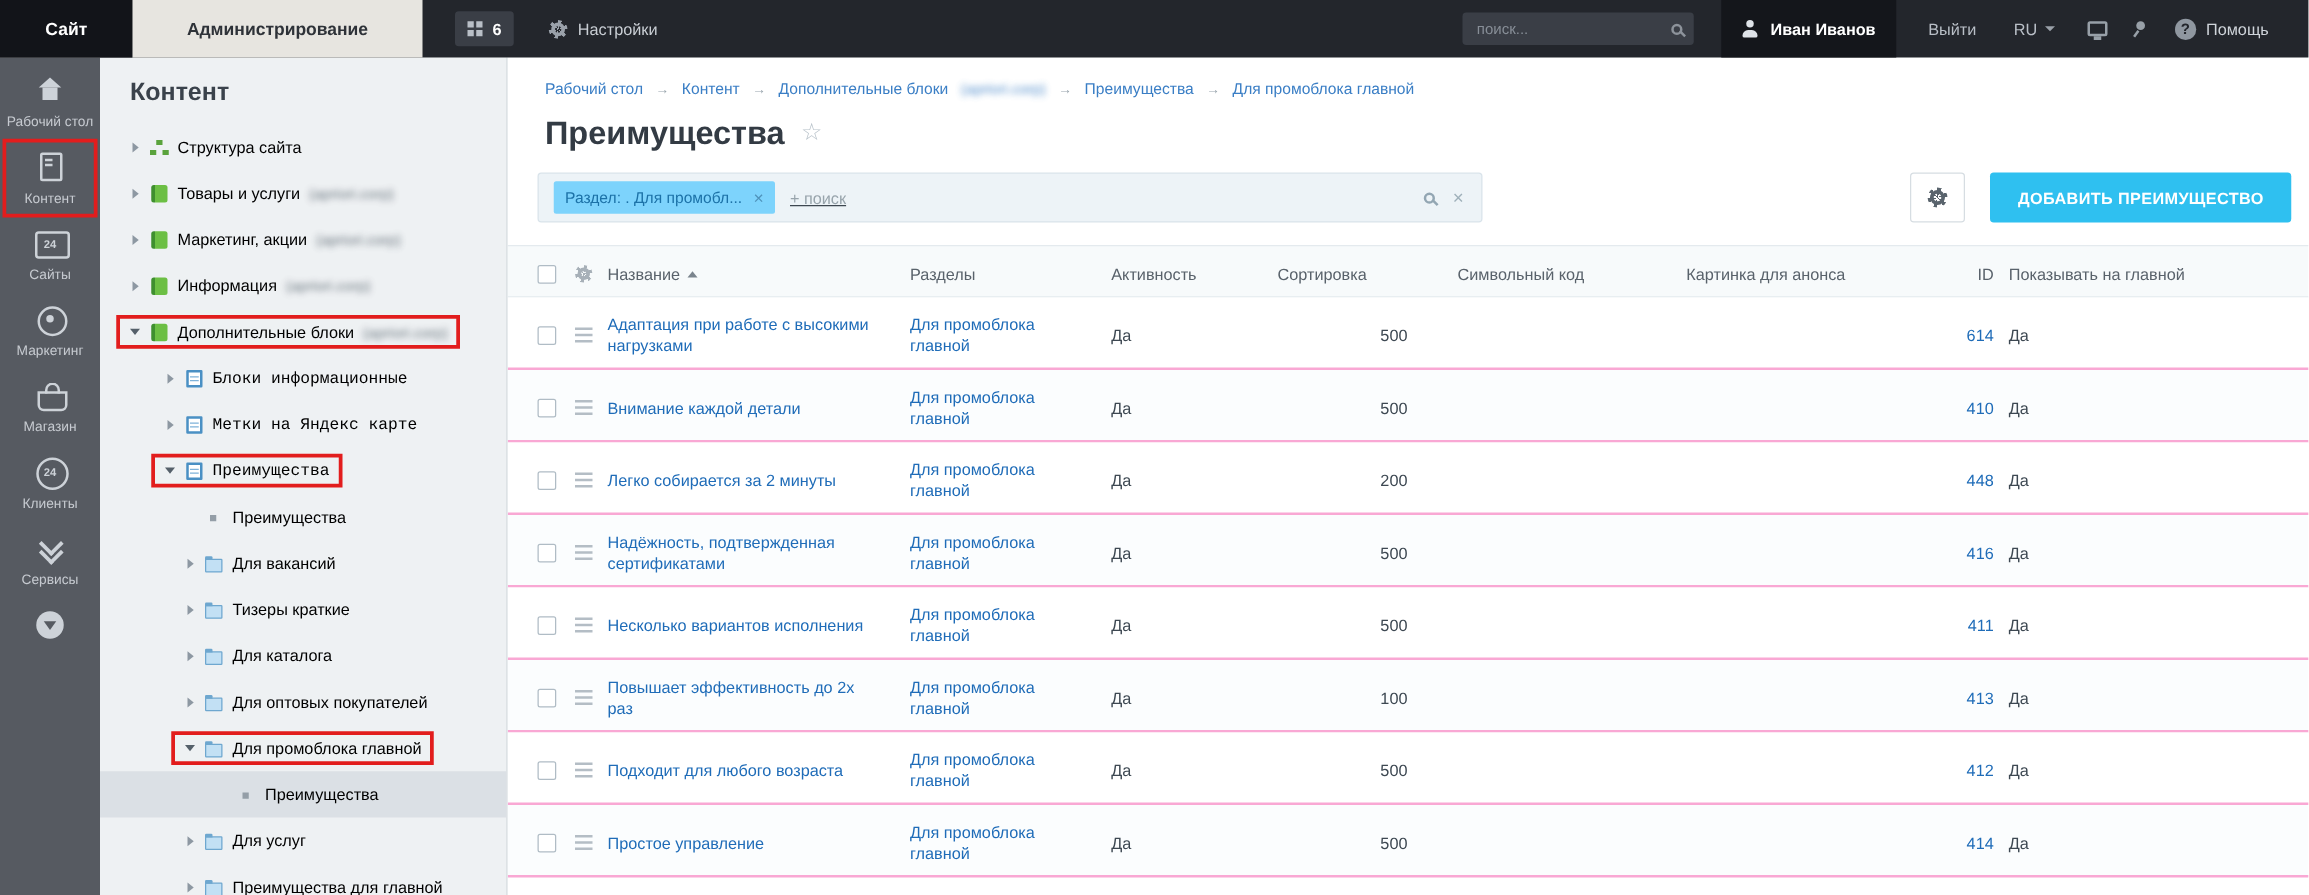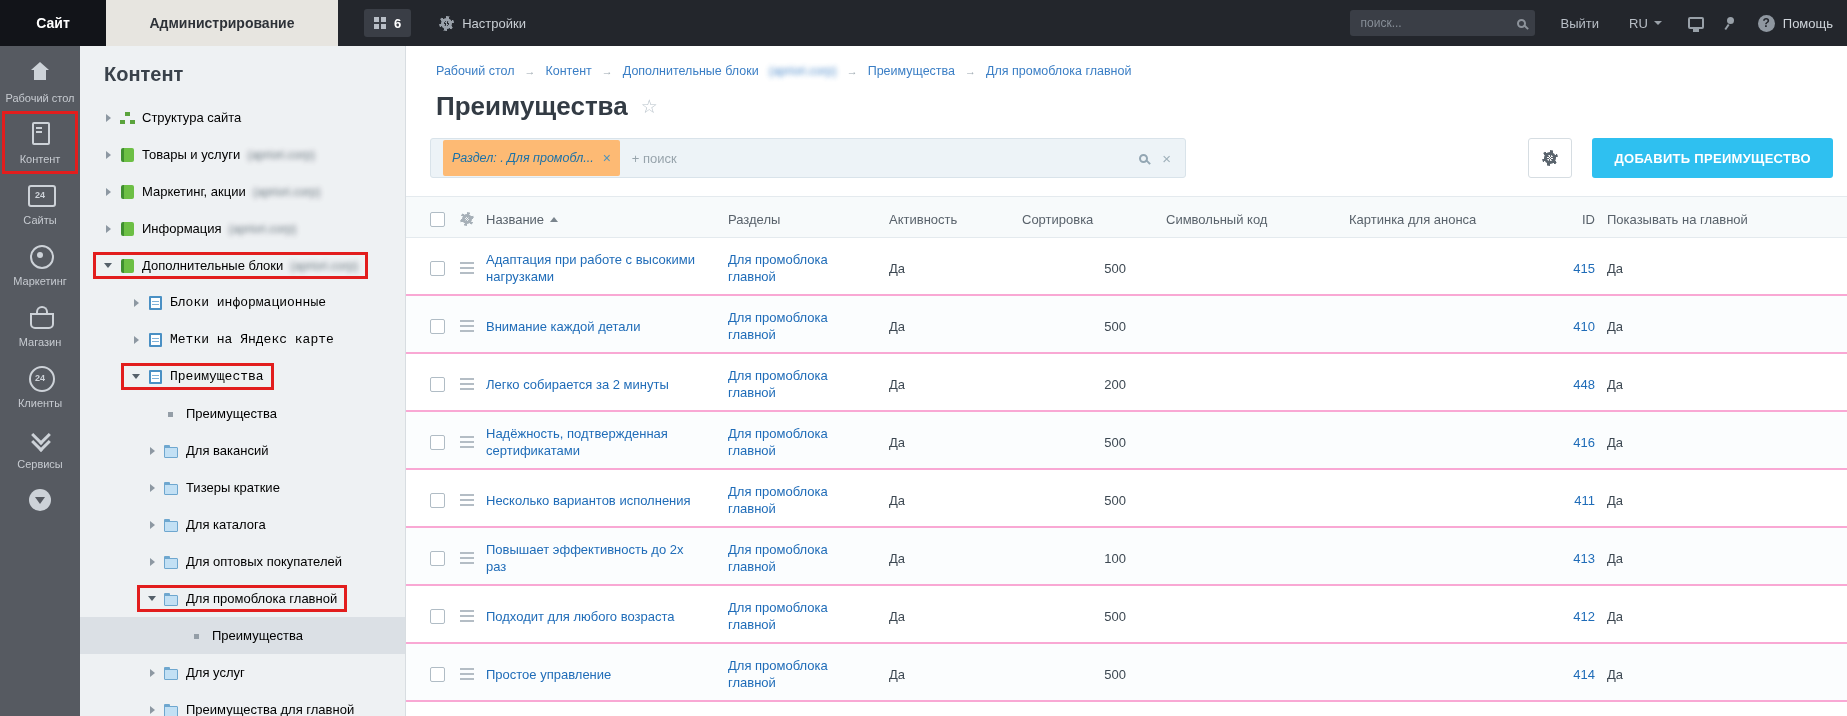--- a/index.html
+++ b/index.html
@@ -31,21 +31,21 @@
   .icon-user::before { content:''; position:absolute; left:4px; top:0; width:6px; height:6px; border-radius:50%; background:#dfe3e8; }
   .icon-user::after { content:''; position:absolute; left:1px; bottom:0; width:12px; height:6px; border-radius:6px 6px 2px 2px; background:#dfe3e8; }
   .tb-logout { margin-left:26px; align-self:center; color:#b9bfc7; font-size:13px; cursor:pointer; }
   .tb-lang { margin-left:30px; align-self:center; display:flex; align-items:center; gap:6px; color:#b9bfc7; font-size:13px; cursor:pointer; }
   .caret-down { width:0; height:0; border-left:4px solid transparent; border-right:4px solid transparent; border-top:4px solid #9aa1a9; }
   .icon-monitor { margin-left:26px; align-self:center; width:16px; height:12px; border:2px solid #98a0a8; border-radius:2px; position:relative; cursor:pointer; }
   .icon-monitor::after { content:''; position:absolute; left:3px; bottom:-5px; width:6px; height:3px; background:#98a0a8; }
   .icon-pin { margin-left:18px; align-self:center; width:14px; height:14px; position:relative; cursor:pointer; }
   .icon-pin::before { content:''; position:absolute; left:5px; top:1px; width:7px; height:7px; border-radius:50%; background:#98a0a8; }
   .icon-pin::after { content:''; position:absolute; left:4px; top:8px; width:2px; height:6px; background:#98a0a8; transform:rotate(35deg); }
-  .tb-help { margin-left:22px; margin-right:14px; align-self:center; display:flex; align-items:center; gap:8px; color:#cfd4da; font-size:13px; cursor:pointer; }
+  .tb-help { margin-left:22px; margin-right:32px; align-self:center; display:flex; align-items:center; gap:8px; color:#cfd4da; font-size:13px; cursor:pointer; }
   .icon-help { width:17px; height:17px; border-radius:50%; background:#8f97a0; color:#23262c; font-size:12px; font-weight:bold; display:flex; align-items:center; justify-content:center; }
   .icon-help::before { content:'?'; }
 
   
   .rail { position:absolute; top:46px; left:0; bottom:0; width:80px; background:#565a61; padding-top:5px; display:flex; flex-direction:column; align-items:center; z-index:20; }
   .rail-item { width:74px; padding:9px 2px 8px; display:flex; flex-direction:column; align-items:center; gap:6px; color:#c6cad0; font-size:11px; line-height:12px; text-align:center; cursor:pointer; position:relative; }
   .rail-item.annotated { outline:3px solid #e21d1d; outline-offset:-2px; }
   .ricon { width:34px; height:26px; position:relative; display:block; }
   .ricon .badge { position:absolute; inset:0; display:flex; align-items:center; justify-content:center; font-size:9px; font-weight:bold; color:#cdd2d8; }
   .icon-desktop .ricon::before { content:''; position:absolute; left:8px; top:2px; border-left:9px solid transparent; border-right:9px solid transparent; border-bottom:8px solid #cdd2d8; }
@@ -99,25 +99,25 @@
   .crumb-suffix { font-size:12px; color:#3a7ec5; }
   .crumb-sep::before { content:'→'; color:#9aa6ae; font-size:11px; }
   .crumb:last-of-type .crumb-sep { display:none; }
   .title-row { padding:13px 30px 0 30px; display:flex; align-items:center; gap:13px; }
   .page-title { margin:0; font-size:26px; font-weight:bold; color:#333b44; }
   .star-icon { color:#b8c2ca; font-size:19px; cursor:pointer; }
   .star-icon::before { content:'☆'; }
 
   .toolbar { margin:16px 14px 0 24px; display:flex; align-items:center; }
   .filter-box { width:756px; height:40px; background:#edf3f7; border:1px solid #d9e3ea; border-radius:3px; display:flex; align-items:center; padding:0 12px; gap:10px; }
-  .chip { background:#fdba74; color:#1c72a8; font-size:12.5px; height:36px; display:inline-flex; align-items:center; gap:9px; padding:0 9px; border-radius:2px; white-space:nowrap; cursor:pointer;font-style:italic; }
+  .chip { background:#7dd3fc; color:#1c72a8; font-size:12.5px; height:26px; display:inline-flex; align-items:center; gap:9px; padding:0 9px; border-radius:2px; white-space:nowrap; cursor:pointer; }
   .xmark { cursor:pointer; line-height:1; }
   .xmark::before { content:'×'; }
   .chip .xmark { color:#4f93bb; font-size:14px; }
-  .filter-input { flex:1; border:none; outline:none; background:transparent; font-size:13px; color:#3e4750; font-family:inherit; min-width:0; }
+  .filter-input { flex:1; border:none; outline:none; background:transparent; font-size:13px; color:#3e4750; font-family:inherit; min-width:0;text-decoration:underline; }
   .filter-input::placeholder { color:#98a4ac; }
   .flt-icons { display:flex; align-items:center; gap:14px; padding-right:2px; }
   .flt-icons .icon-search { --sc:#93a6b3; }
   .flt-icons .xmark { color:#9fb0ba; font-size:15px; }
   .toolbar-spacer { flex:1; }
   .gear-btn { width:44px; height:40px; background:#fff; border:1px solid #d6dde2; border-radius:3px; display:flex; align-items:center; justify-content:center; margin-right:20px; cursor:pointer; }
   .gear-btn .gear { --gc:#5a646d; width:16px; height:16px; }
   .add-btn { height:40px; background:#2fc0f0; color:#fff; border:none; border-radius:3px; font-size:13px; font-weight:bold; letter-spacing:.3px; padding:0 22px; font-family:inherit; cursor:pointer; }
 
   
@@ -153,20 +153,24 @@
     </div>
     <div class="tb-settings">
       <span class="gear"></span>
       <span>Настройки</span>
     </div>
     <div class="tb-spacer"></div>
     <div class="tb-search">
       <input type="text" placeholder="поиск..." style="">
       <span class="icon-search"></span>
     </div>
+    <div class="tb-user">
+      <span class="icon-user"></span>
+      <span>Иван Иванов</span>
+    </div>
     <div class="tb-logout">Выйти</div>
     <div class="tb-lang">
       <span>RU</span>
       <span class="caret-down"></span>
     </div>
     <div class="icon-monitor"></div>
     <div class="icon-pin"></div>
     <div class="tb-help">
       <span class="icon-help"></span>
       <span>Помощь</span>
@@ -485,21 +489,21 @@
               <a class="lnk">Адаптация при работе с высокими нагрузками</a>
             </span>
             <span class="cell c-sections">
               <a class="lnk">Для промоблока главной</a>
             </span>
             <span class="cell c-active">Да</span>
             <span class="cell c-sort">500</span>
             <span class="cell c-code"></span>
             <span class="cell c-image"></span>
             <span class="cell c-id">
-              <a class="lnk">415</a>
+              <a class="lnk">614</a>
             </span>
             <span class="cell c-show">Да</span>
           </div>
           <div class="trow tbody-row">
             <span class="cell c-check">
               <input type="checkbox" class="cbx" style="">
             </span>
             <span class="cell c-menu">
               <span class="icon-menu"></span>
             </span>

